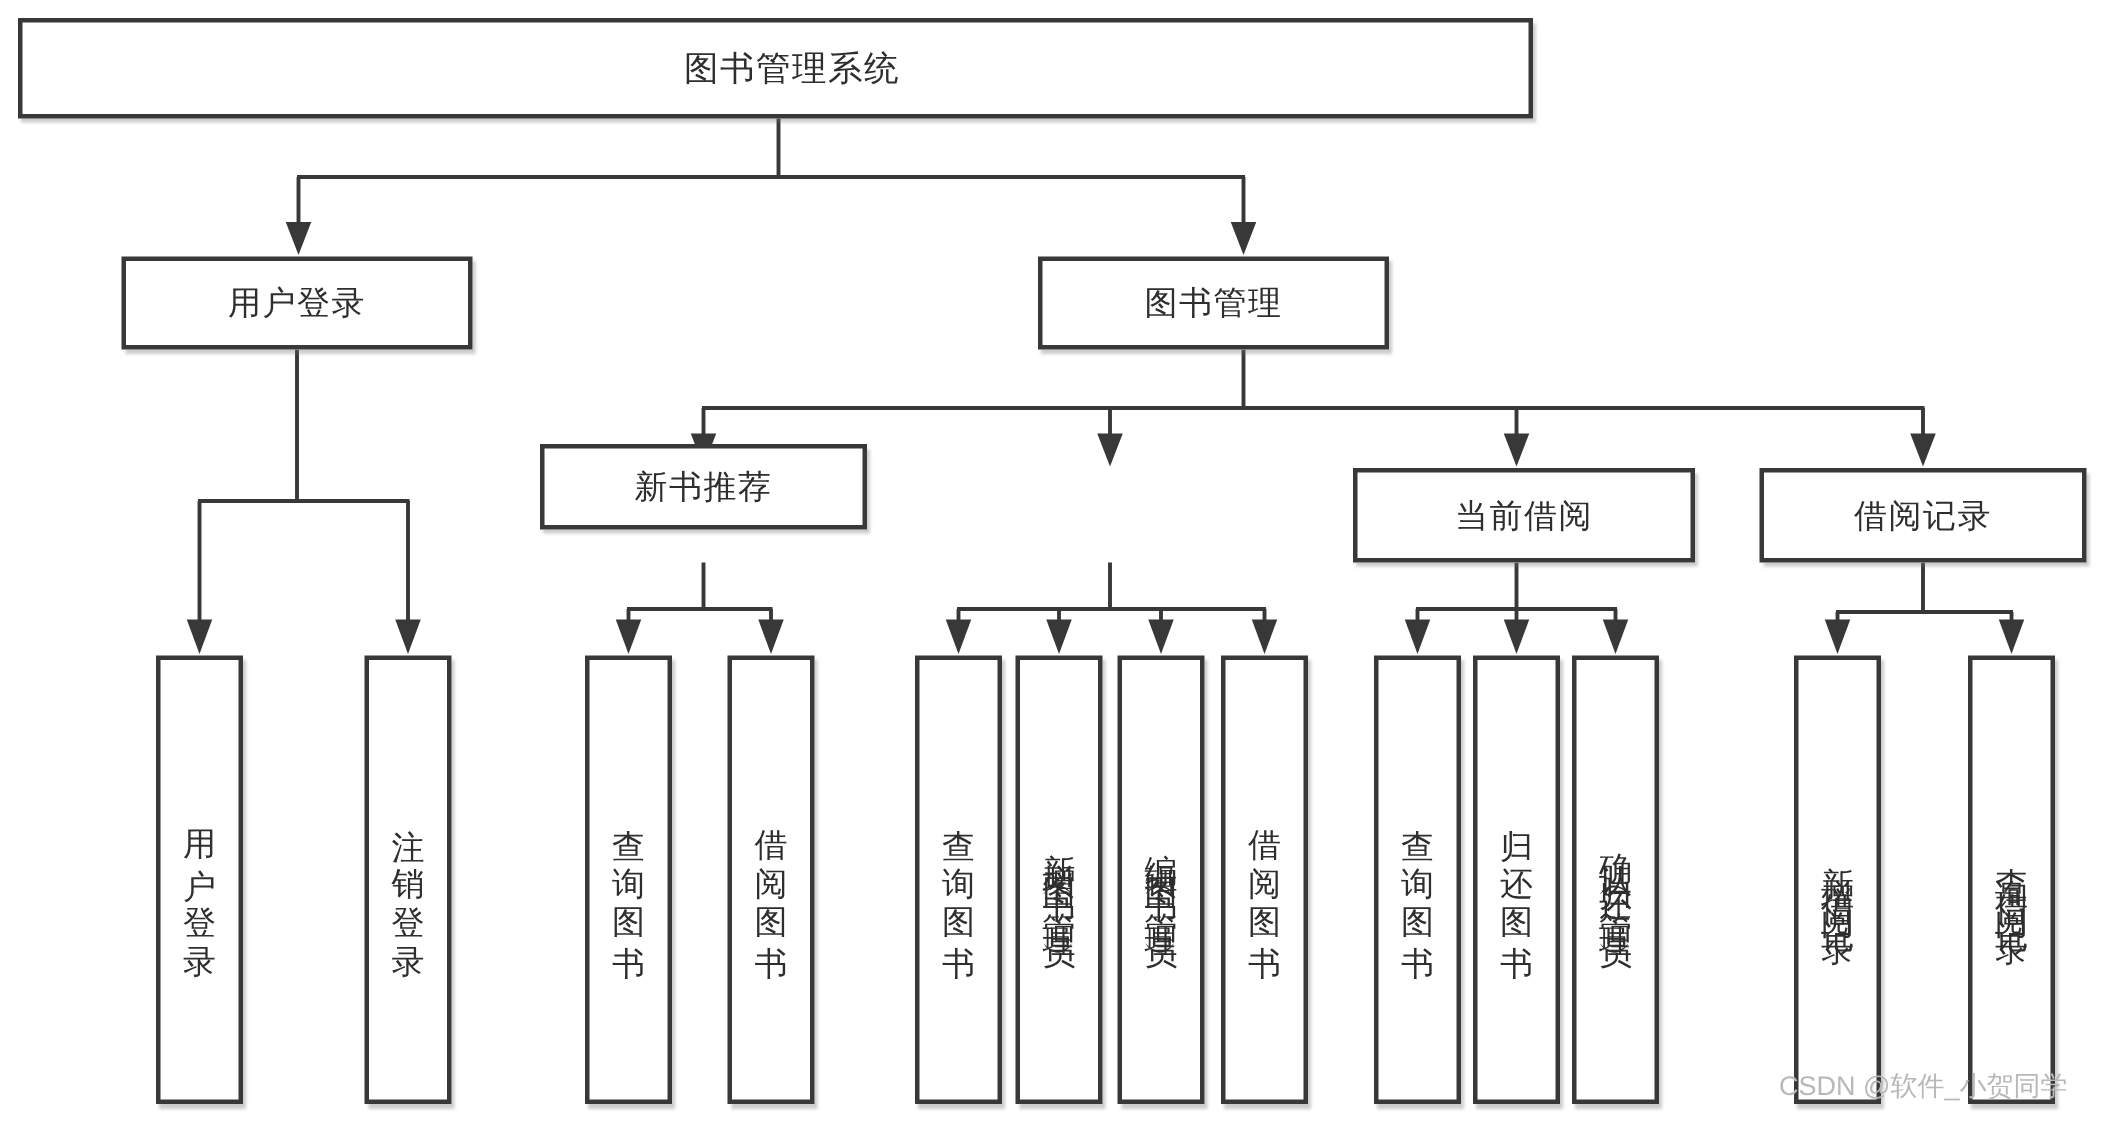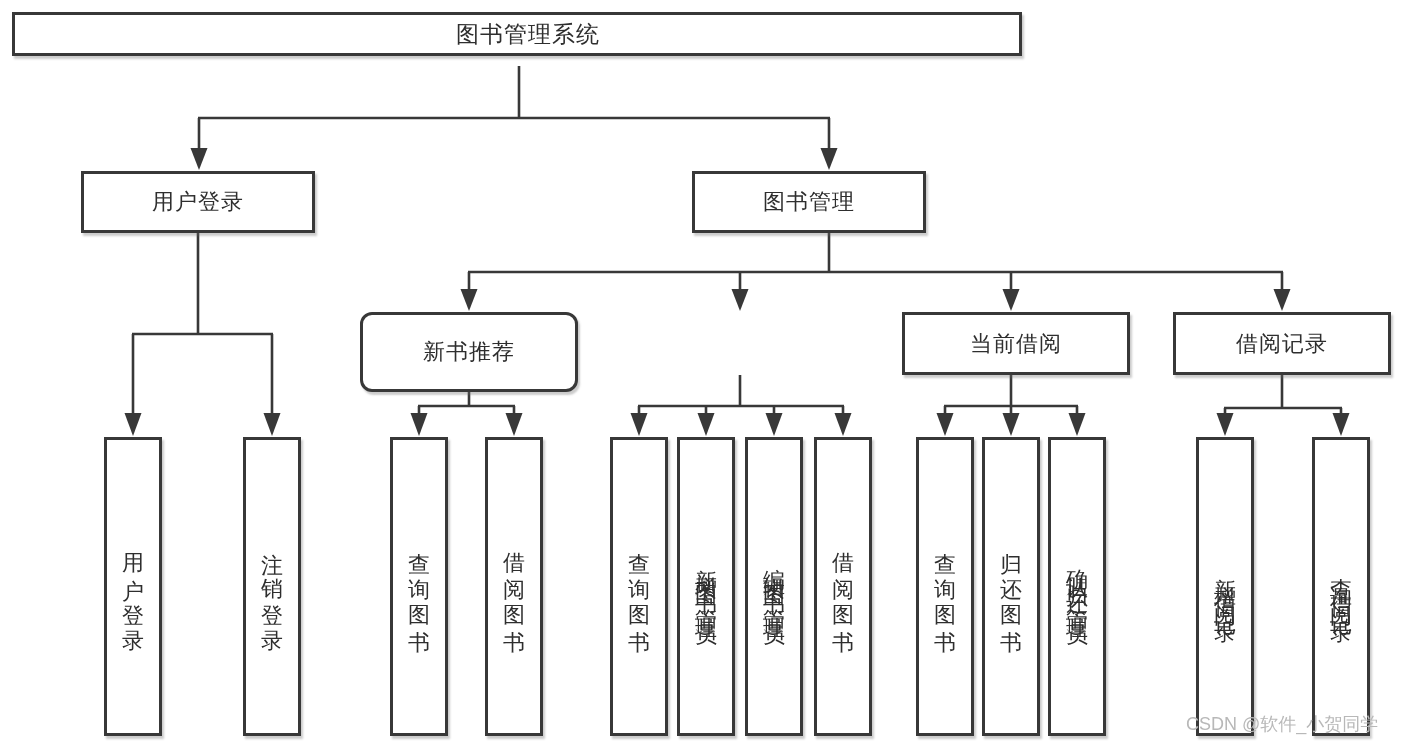--- a/index.html
+++ b/index.html
@@ -124,32 +124,32 @@
       <polygon points="774,436 765.5,413 782.5,413"></polygon>
       <polygon points="843,436 834.5,413 851.5,413"></polygon>
       <polygon points="945,436 936.5,413 953.5,413"></polygon>
       <polygon points="1011,436 1002.5,413 1019.5,413"></polygon>
       <polygon points="1077,436 1068.5,413 1085.5,413"></polygon>
       <polygon points="1225,436 1216.5,413 1233.5,413"></polygon>
       <polygon points="1341,436 1332.5,413 1349.5,413"></polygon>
     </g>
   </svg>
 
-  <div class="node hbox root" style="left:12px; top:12px; width:1010px; height:44px;padding-left:22px;">
+  <div class="node hbox root" style="left:12px; top:12px; width:1010px; height:67px;padding-left:22px;">
     <span class="label">图书管理系统</span>
   </div>
 
   <div class="node hbox" style="left:81px; top:171px; width:234px; height:62px;">
     <span class="label">用户登录</span>
   </div>
   <div class="node hbox" style="left:692px; top:171px; width:234px; height:62px;">
     <span class="label">图书管理</span>
   </div>
 
-  <div class="node hbox" style="left:360px; top:312px; width:218px; height:80px;border-radius:12px;">
+  <div class="node hbox" style="left:360px; top:296px; width:218px; height:57px;">
     <span class="label">新书推荐</span>
   </div>
   <div class="node hbox" style="left:902px; top:312px; width:228px; height:63px;">
     <span class="label">当前借阅</span>
   </div>
   <div class="node hbox" style="left:1173px; top:312px; width:218px; height:63px;">
     <span class="label">借阅记录</span>
   </div>
 
   <div class="node leaf len4" style="left:104px; top:437px; width:58px; height:299px;">

